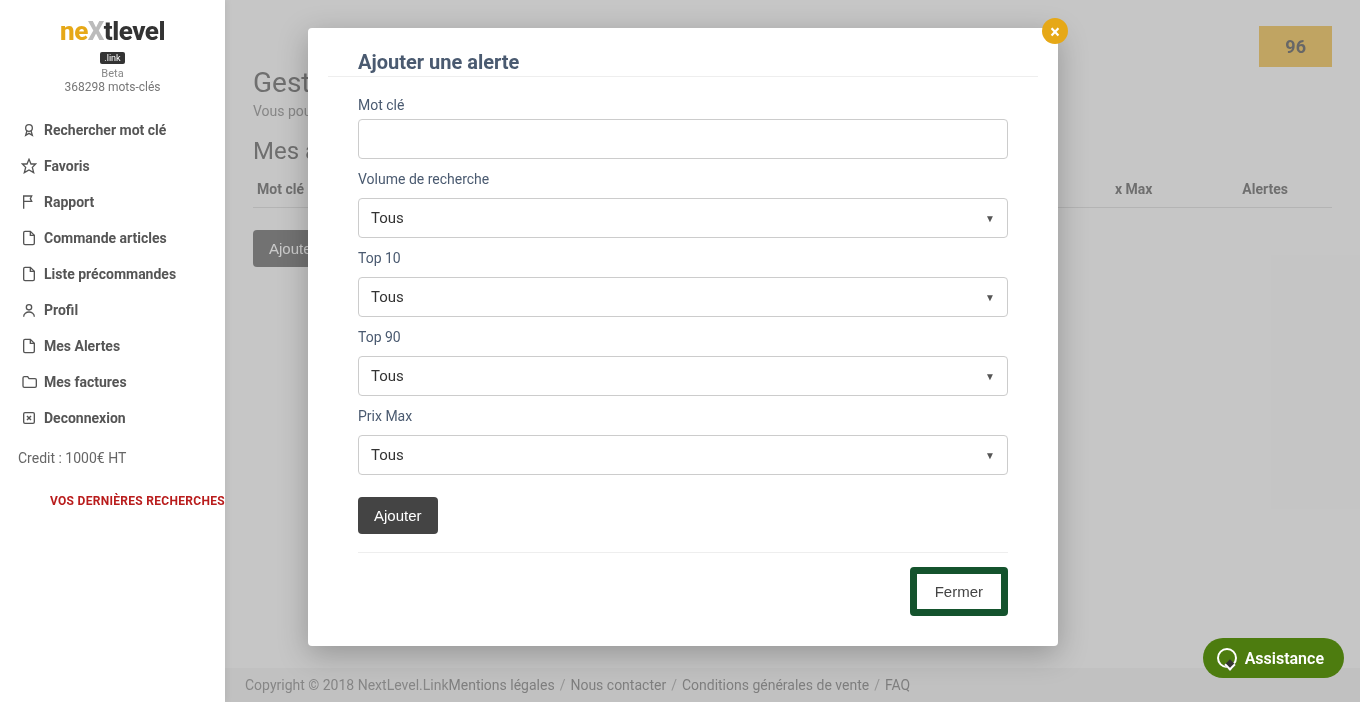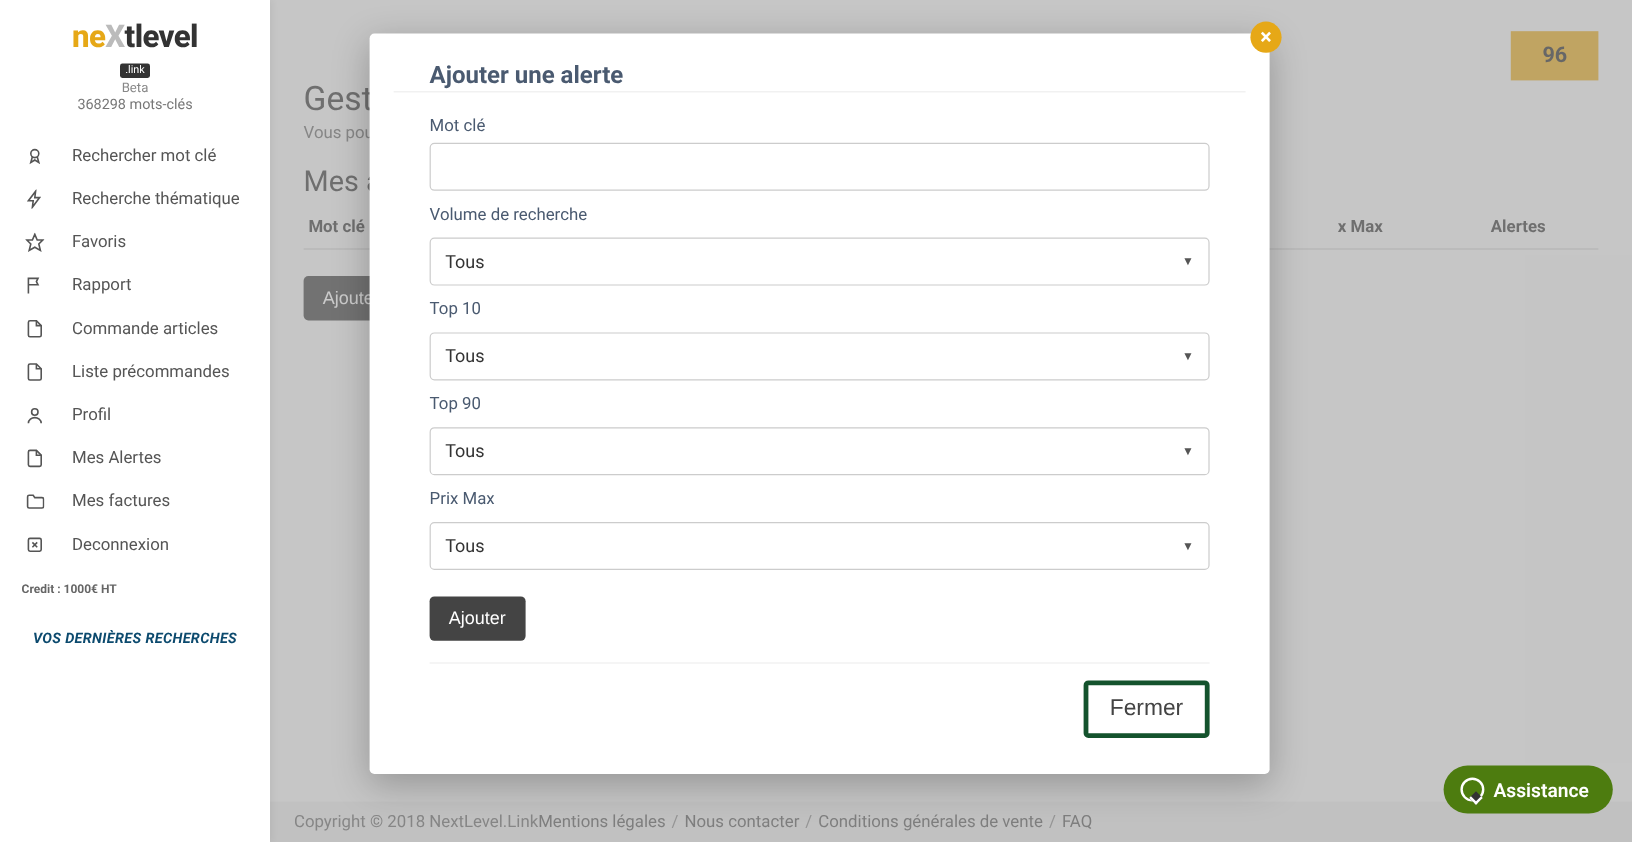--- a/index.html
+++ b/index.html
@@ -44,27 +44,26 @@
   .nav li {
     display: flex; align-items: center;
     padding: 10px 18px;
     color: #555; font-size: 14px;
     cursor: pointer;
   }
   .nav li .ic {
     width: 22px; display:inline-flex; align-items:center; justify-content:center;
     color: #555;
   }
-  .nav li span.lbl { margin-left: 20px; }
-  .credit { padding: 14px 18px; color:#666; font-size:10px;font-weight:bold;}
+  .nav li span.lbl { margin-left: 4px; font-weight: bold; }
+  .credit { padding: 14px 18px; color:#666; font-size:14px;}
   .recent-title {
-    text-align:center; font-size:12px; color:#0c4a6e; font-weight:700;
+    text-align:right; font-size:12px; color:#b91c1c; font-weight:700;
     padding: 14px 0 0 0;
     letter-spacing: 0.3px;
-    font-style: italic;
   }
   
   .main {
     position: absolute;
     left: var(--sidebar-w); top:0;
     width: calc(1360px - var(--sidebar-w));
     height: 702px;
     padding: 20px 28px 0 28px;
   }
   .yellow-banner {
@@ -157,22 +156,22 @@
     padding: 10px 16px; font-size:15px; border-radius:4px;
     cursor:pointer;
   }
   .form-hr { border:none; border-top:1px solid #eee; margin: 18px 0 0 0;}
   .modal-footer {
     display:flex; justify-content:flex-end;
     padding: 14px 30px 0 30px; margin: 0 20px;
   }
   .close-btn {
     background:#fff; color:#444;
-    border:4px solid #14532d; border-radius:4px;
-    padding: 9px 18px; font-size:19px; cursor:pointer;
+    border:7px solid #14532d; border-radius:4px;
+    padding: 9px 18px; font-size:15px; cursor:pointer;
   }
   
   .assist {
     position:absolute; right:16px; bottom:24px;
     background:#4d7c0f; color:#fff;
     border-radius:22px;
     padding: 10px 20px 10px 14px;
     display:flex; align-items:center; gap:8px;
     font-size:16px; font-weight:600;
     z-index: 300; cursor:pointer;
@@ -203,28 +202,20 @@
 
   <ul class="nav">
     <li>
       <span class="ic">
           <svg class="icon" viewBox="0 0 24 24" fill="none" stroke="currentColor" stroke-width="2">
             <circle cx="12" cy="9" r="5"></circle>
             <path d="M9 13l-2 7 5-3 5 3-2-7"></path>
           </svg>
         </span>
       <span class="lbl">Rechercher mot clé</span>
-    </li>
-    <li>
-      <span class="ic">
-          <svg class="icon" viewBox="0 0 24 24" fill="none" stroke="currentColor" stroke-width="2">
-            <path d="M13 2L4 14h6l-1 8 9-12h-6l1-8z"></path>
-          </svg>
-        </span>
-      <span class="lbl">Recherche thématique</span>
     </li>
     <li>
       <span class="ic">
           <svg class="icon" viewBox="0 0 24 24" fill="none" stroke="currentColor" stroke-width="2">
             <polygon points="12 2 15 9 22 9 17 14 19 22 12 18 5 22 7 14 2 9 9 9"></polygon>
           </svg>
         </span>
       <span class="lbl">Favoris</span>
     </li>
     <li>

